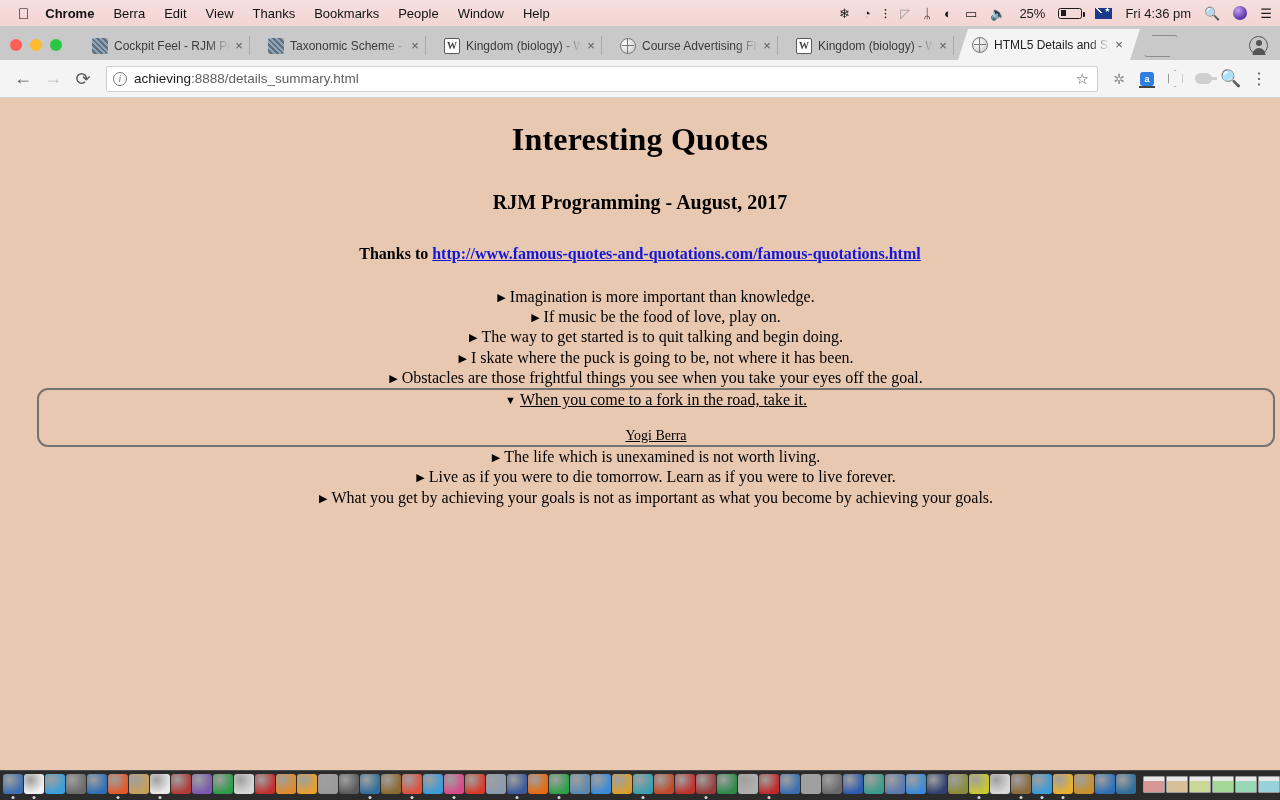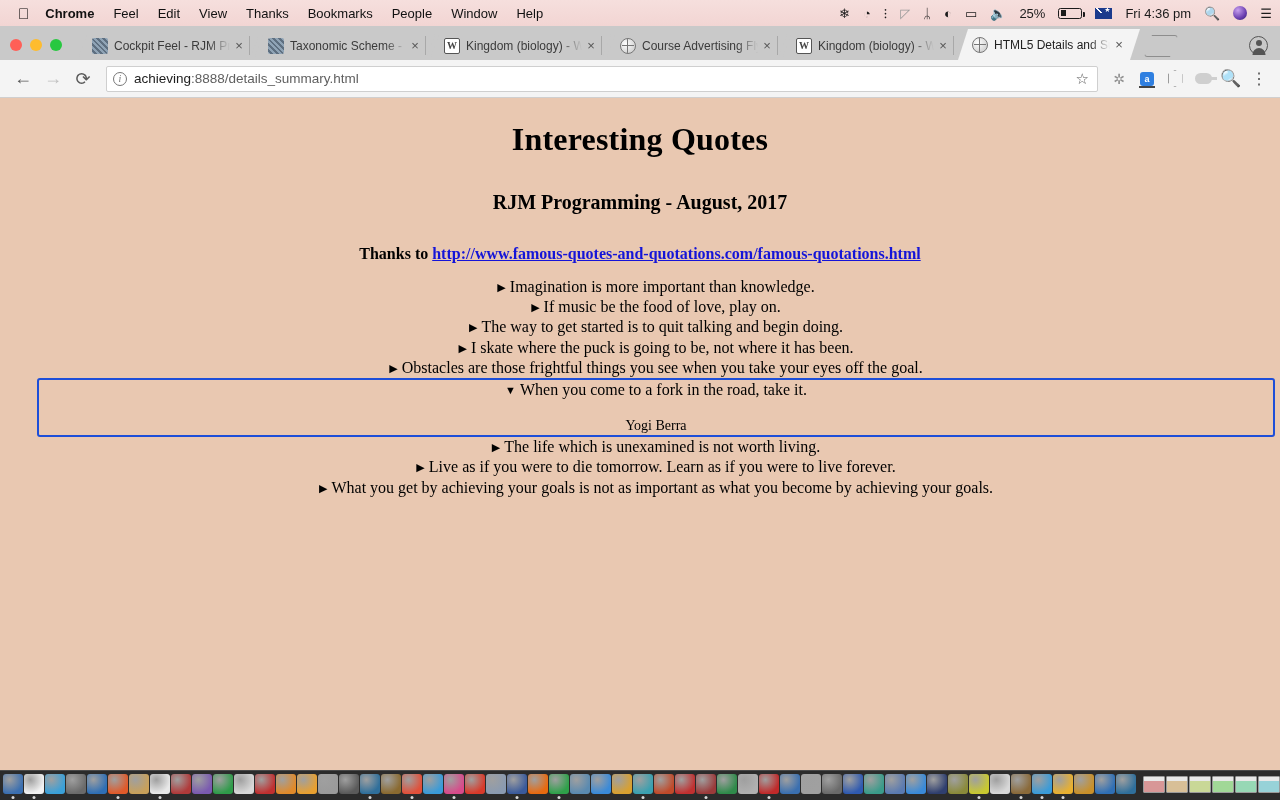--- a/index.html
+++ b/index.html
@@ -230,40 +230,41 @@
   }
   #page h3.sub {
     font-size: 20px; font-weight: bold; margin: 33px 0 0 0;
   }
   #page .thanks {
     font-size: 16px; font-weight: bold; margin-top: 31px;
   }
   #page .thanks a {
     color: #1414d8; text-decoration: underline;
   }
-  .quotes { margin-top: 14px; padding-left: 32px; }
+  .quotes { margin-top: 24px; padding-left: 32px; }
   details.q {
     font-size: 16px; line-height: 18.2px;
     padding: 0; margin: 0; border: 1px solid transparent;
   }
   details.q > summary {
     list-style: none; display: block; cursor: default;
     padding: 0; margin: 0; line-height: 18.2px;
   }
   details.q > summary::-webkit-details-marker { display: none; }
   details.q > summary::marker { content: ""; }
   .marker {
     font-size: 11px; line-height: 1; display: inline-block;
     transform: translateY(-1px); margin-right: 4px;
   }
   details.q.focused {
-    border: 2px solid #1d4ed8;
-    border-radius: 3px;
+    border: 2px solid #737373;
+    border-radius: 11px;
     margin: 0 5px;
     padding: 1px 0 0 0;
+    text-decoration: underline;
   }
   details.q.focused > summary { line-height: 18px; }
   .answer { font-size: 14px; line-height: 18.2px; margin-top: 18px; }
 
   
   #dock {
     position: absolute; left: 0; bottom: 0; width: 1280px; height: 30px;
     background: #2b2b2b;
     display: flex; align-items: flex-start; padding: 2px 2px 0 2px;
     border-top: 1px solid #4a4a4a;
@@ -285,21 +286,21 @@
     width: 22px; height: 17px; flex: 0 0 22px; border-radius: 1px;
     border: 1px solid #9a9a9a; margin-top: 3px;
   }
 </style>
 </head>
 <body>
 
 <div id="menubar">
   <span class="apple"></span>
   <span class="mi app">Chrome</span>
-  <span class="mi">Feel</span>
+  <span class="mi">Berra</span>
   <span class="mi">Edit</span>
   <span class="mi">View</span>
   <span class="mi">Thanks</span>
   <span class="mi">Bookmarks</span>
   <span class="mi">People</span>
   <span class="mi">Window</span>
   <span class="mi">Help</span>
 
   <span class="right">
     <span class="si">❄</span>

